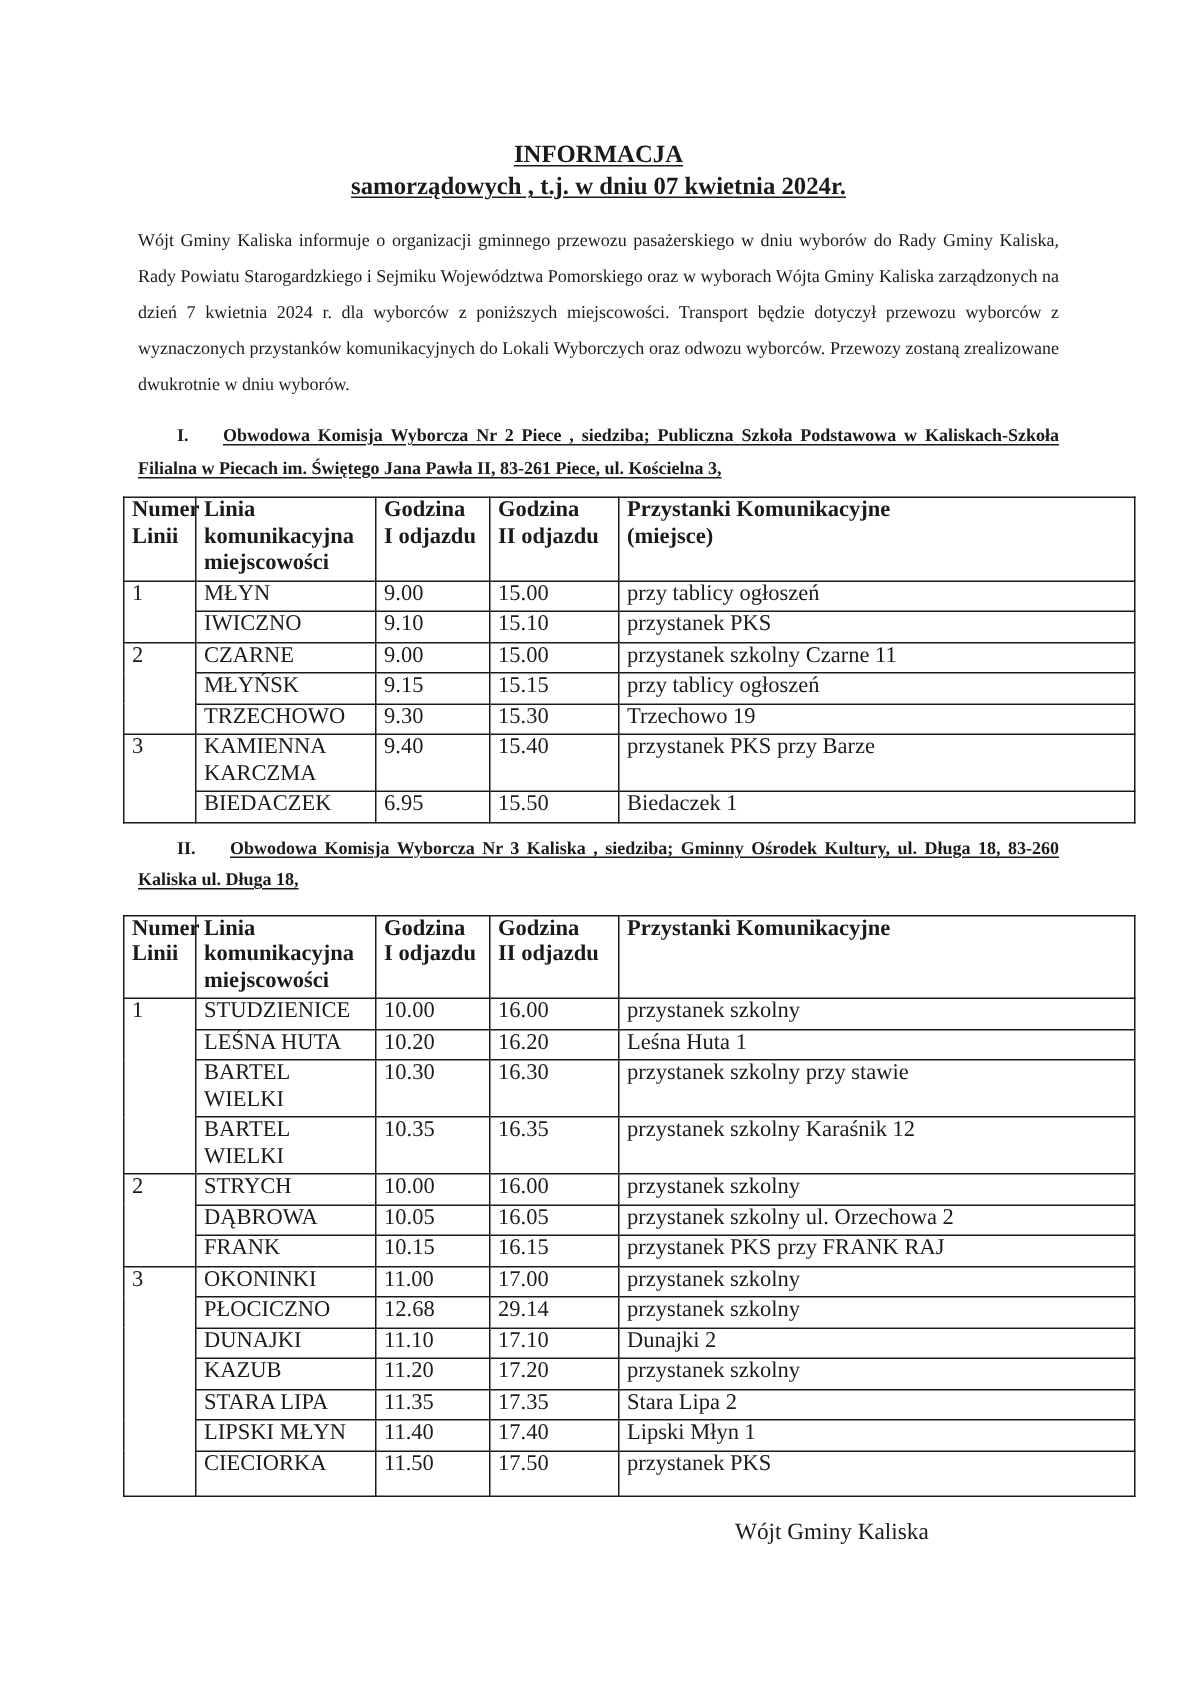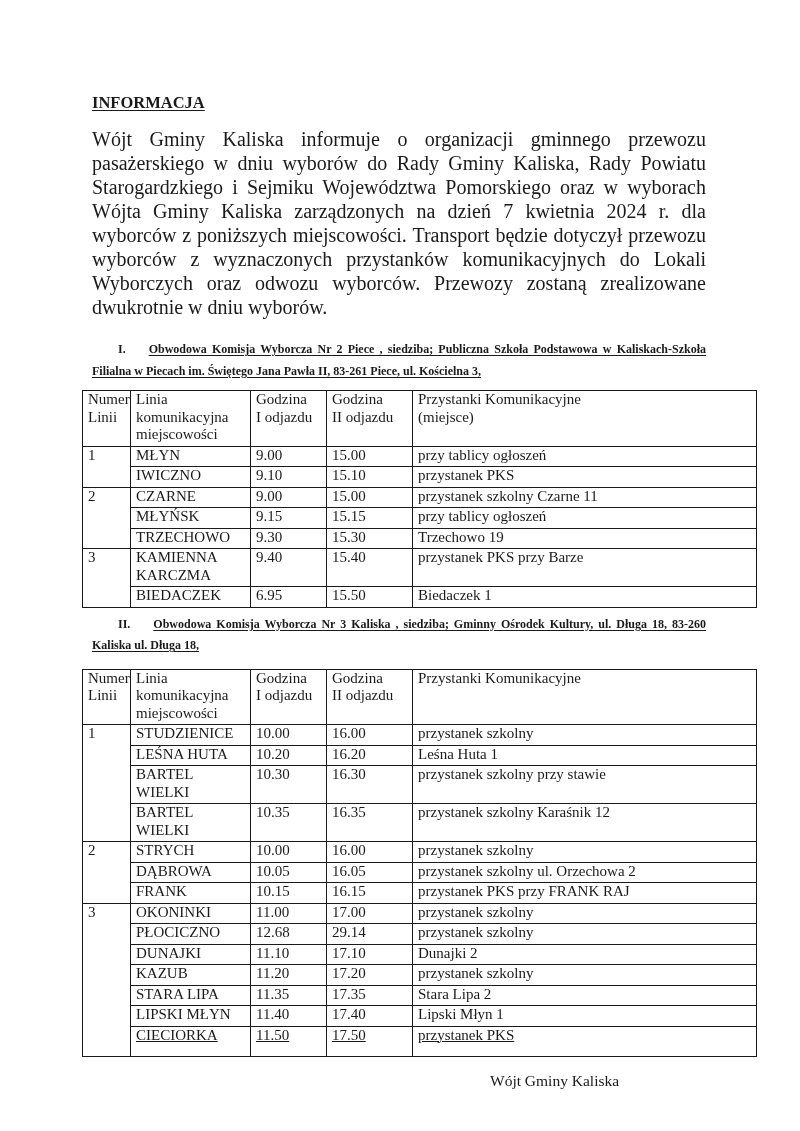--- a/index.html
+++ b/index.html
@@ -7,26 +7,26 @@
   html,body { margin:0; padding:0; background:#fff; }
   .page {
     width:800px; height:1131px; overflow:hidden;
     background:var(--paper); color:var(--ink);
     font-family:"Liberation Serif","DejaVu Serif",serif;
     position:relative;
   }
   .content { padding:92px 94px 0 92px; }
 
   .title-block .title-line {
-    font-weight:bold; font-size:16.5px; line-height:21px;
+    text-align:center; font-weight:bold; font-size:16.5px; line-height:21px;
     text-decoration:underline; text-underline-offset:2px;
   }
 
   .intro {
-    margin-top:14px; font-size:20px; line-height:24px; text-align:justify;
+    margin-top:14px; font-size:12px; line-height:24px; text-align:justify;
   }
 
   .section-heading {
     margin-top:2px; font-size:12px; line-height:21.5px; font-weight:bold;
     text-align:justify;
   }
   .section-heading.second { margin-top:6px; }
   .sec-num { margin-left:26px; margin-right:23px; }
   .sec-text { text-decoration:underline; text-underline-offset:2px; }
 
@@ -34,34 +34,35 @@
     border-collapse:collapse; table-layout:fixed;
     width:674px; margin:8px 0 0 -10px;
   }
   table.sched.second { margin-top:12px; }
   .sched th, .sched td {
     border:1.5px solid var(--ink);
     padding:0 4px 2px 5px;
     vertical-align:top; text-align:left;
     font-size:15px; line-height:17.5px;
   }
-  .sched th { font-weight:normal; white-space:pre-line;margin-left:25px; }
+  .sched th { font-weight:bold; white-space:pre-line;margin-left:25px; }
   .sched td { font-weight:normal; }
-  table.sched.second tbody tr:last-child td { height:30px;text-decoration:underline; }
+  table.sched.second tbody tr:last-child td { height:30px; }
 
   .signature { margin-top:14px; margin-left:398px; font-size:15.5px; line-height:19px; }
 </style>
 </head>
 <body>
 
 <div class="page">
   <div class="content">
 
     <div class="title-block">
       <div class="title-line">INFORMACJA</div>
+      <div class="title-line">samorządowych , t.j. w dniu 07 kwietnia 2024r.</div>
     </div>
 
     <p class="intro">Wójt Gminy Kaliska informuje o organizacji gminnego  przewozu pasażerskiego w dniu wyborów do Rady Gminy Kaliska, Rady Powiatu Starogardzkiego i Sejmiku Województwa Pomorskiego oraz w wyborach Wójta Gminy Kaliska zarządzonych na dzień 7 kwietnia 2024 r. dla wyborców z poniższych miejscowości. Transport będzie dotyczył przewozu wyborców z wyznaczonych przystanków komunikacyjnych do Lokali Wyborczych oraz odwozu wyborców. Przewozy zostaną zrealizowane dwukrotnie w dniu wyborów.</p>
 
     <div class="section-heading">
       <span class="sec-num">I.</span><span class="sec-text">Obwodowa Komisja Wyborcza Nr 2 Piece , siedziba; Publiczna Szkoła Podstawowa w Kaliskach-Szkoła Filialna w Piecach im. Świętego Jana Pawła II,  83-261 Piece, ul. Kościelna 3,</span>
     </div>
 
     <table class="sched">
       <colgroup>

